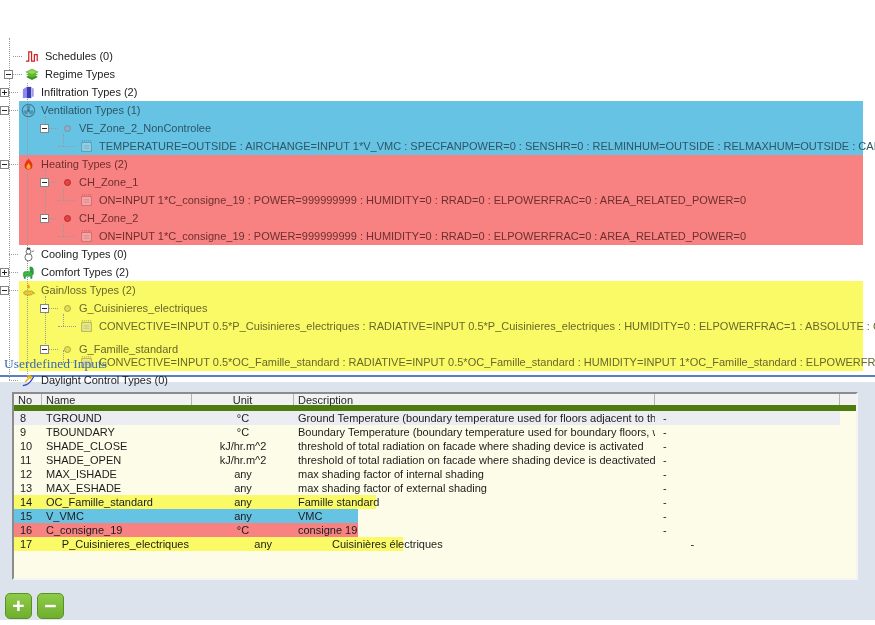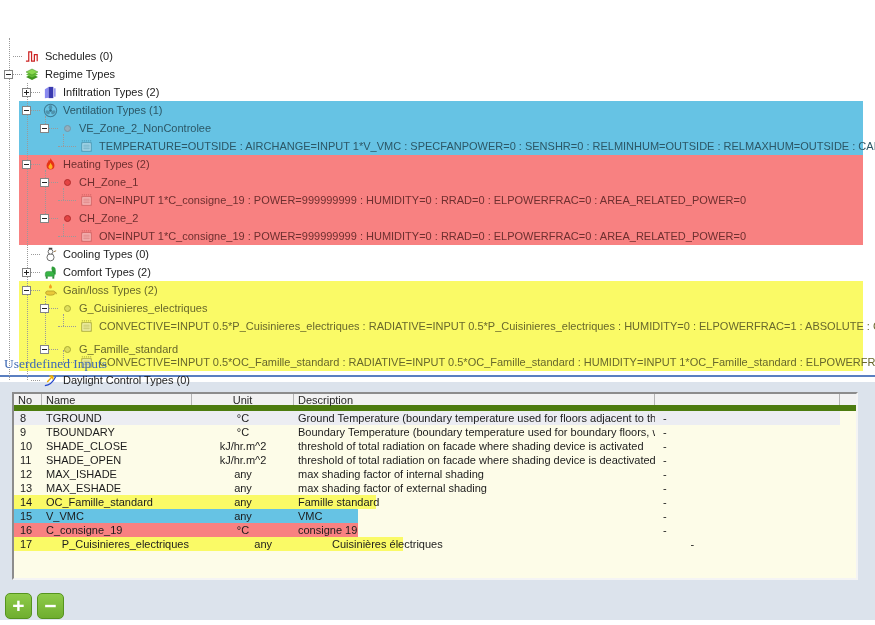--- a/index.html
+++ b/index.html
@@ -8,21 +8,21 @@
 
   
   .tree{position:absolute;left:0;top:0;width:875px;height:356px;background:#fff;margin-top:36px;}
   .band{position:absolute;left:19px;width:844px;z-index:1;}
   .band.blue{top:65px;height:54px;background:#66c3e4;}
   .band.red{top:119px;height:90px;background:#f88181;}
   .band.yellow{top:245px;height:90px;background:#fafa66;}
   .spine{position:absolute;width:0;border-left:1px dotted #9a9a9a;z-index:2;}
   .trow{position:absolute;left:0;width:875px;height:18px;display:flex;align-items:center;
     white-space:nowrap;overflow:hidden;z-index:3;}
-  .lv0{padding-left:4px;}.lv1{padding-left:22px;}.lv2{padding-left:40px;}.lv3{padding-left:58px;}
+  .lv0{padding-left:4px;}.lv1{}.lv2{padding-left:40px;}.lv3{padding-left:58px;}
   .exp{width:9px;height:9px;background:#fff;border:1px solid #848484;position:relative;flex:none;}
   .exp::before{content:"";position:absolute;left:1px;top:3px;width:5px;height:1px;background:#222;}
   .exp.plus::after{content:"";position:absolute;left:3px;top:1px;width:1px;height:5px;background:#222;}
   .noexp{width:9px;flex:none;}
   .stub{width:9px;height:0;border-top:1px dotted #9a9a9a;flex:none;}
   .stubw{width:18px;height:0;border-top:1px dotted #9a9a9a;flex:none;}
   .ticon{width:16px;height:16px;flex:none;margin:0 5px 0 2px;display:flex;align-items:center;justify-content:center;}
   .bullet{width:7px;height:7px;border-radius:50%;flex:none;margin:0 8px 0 6px;}
   .b-teal{background:#93aebc;border:1px solid #7495a6;}
   .b-red{background:#e34343;border:1px solid #b22d2d;}

